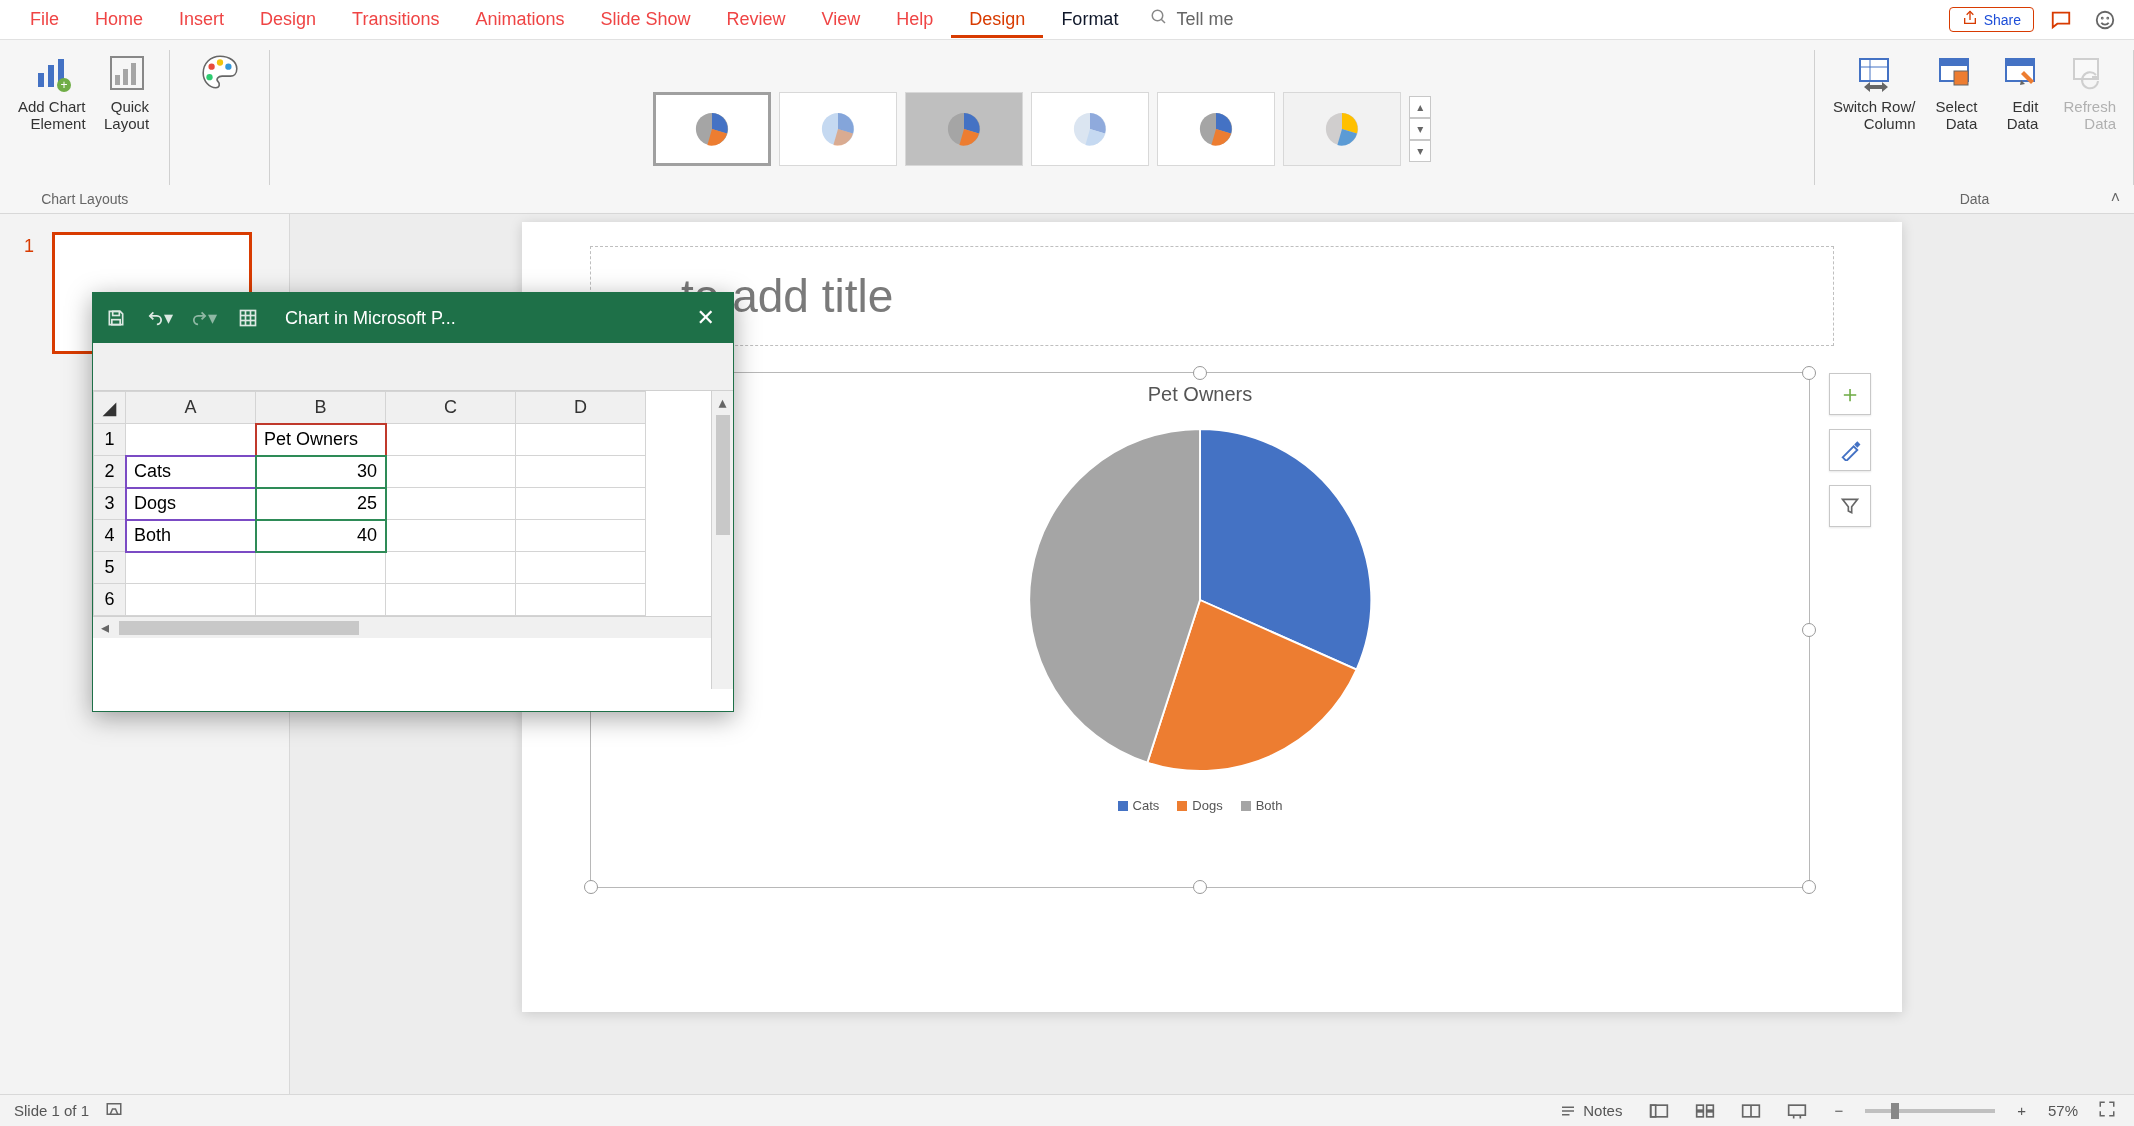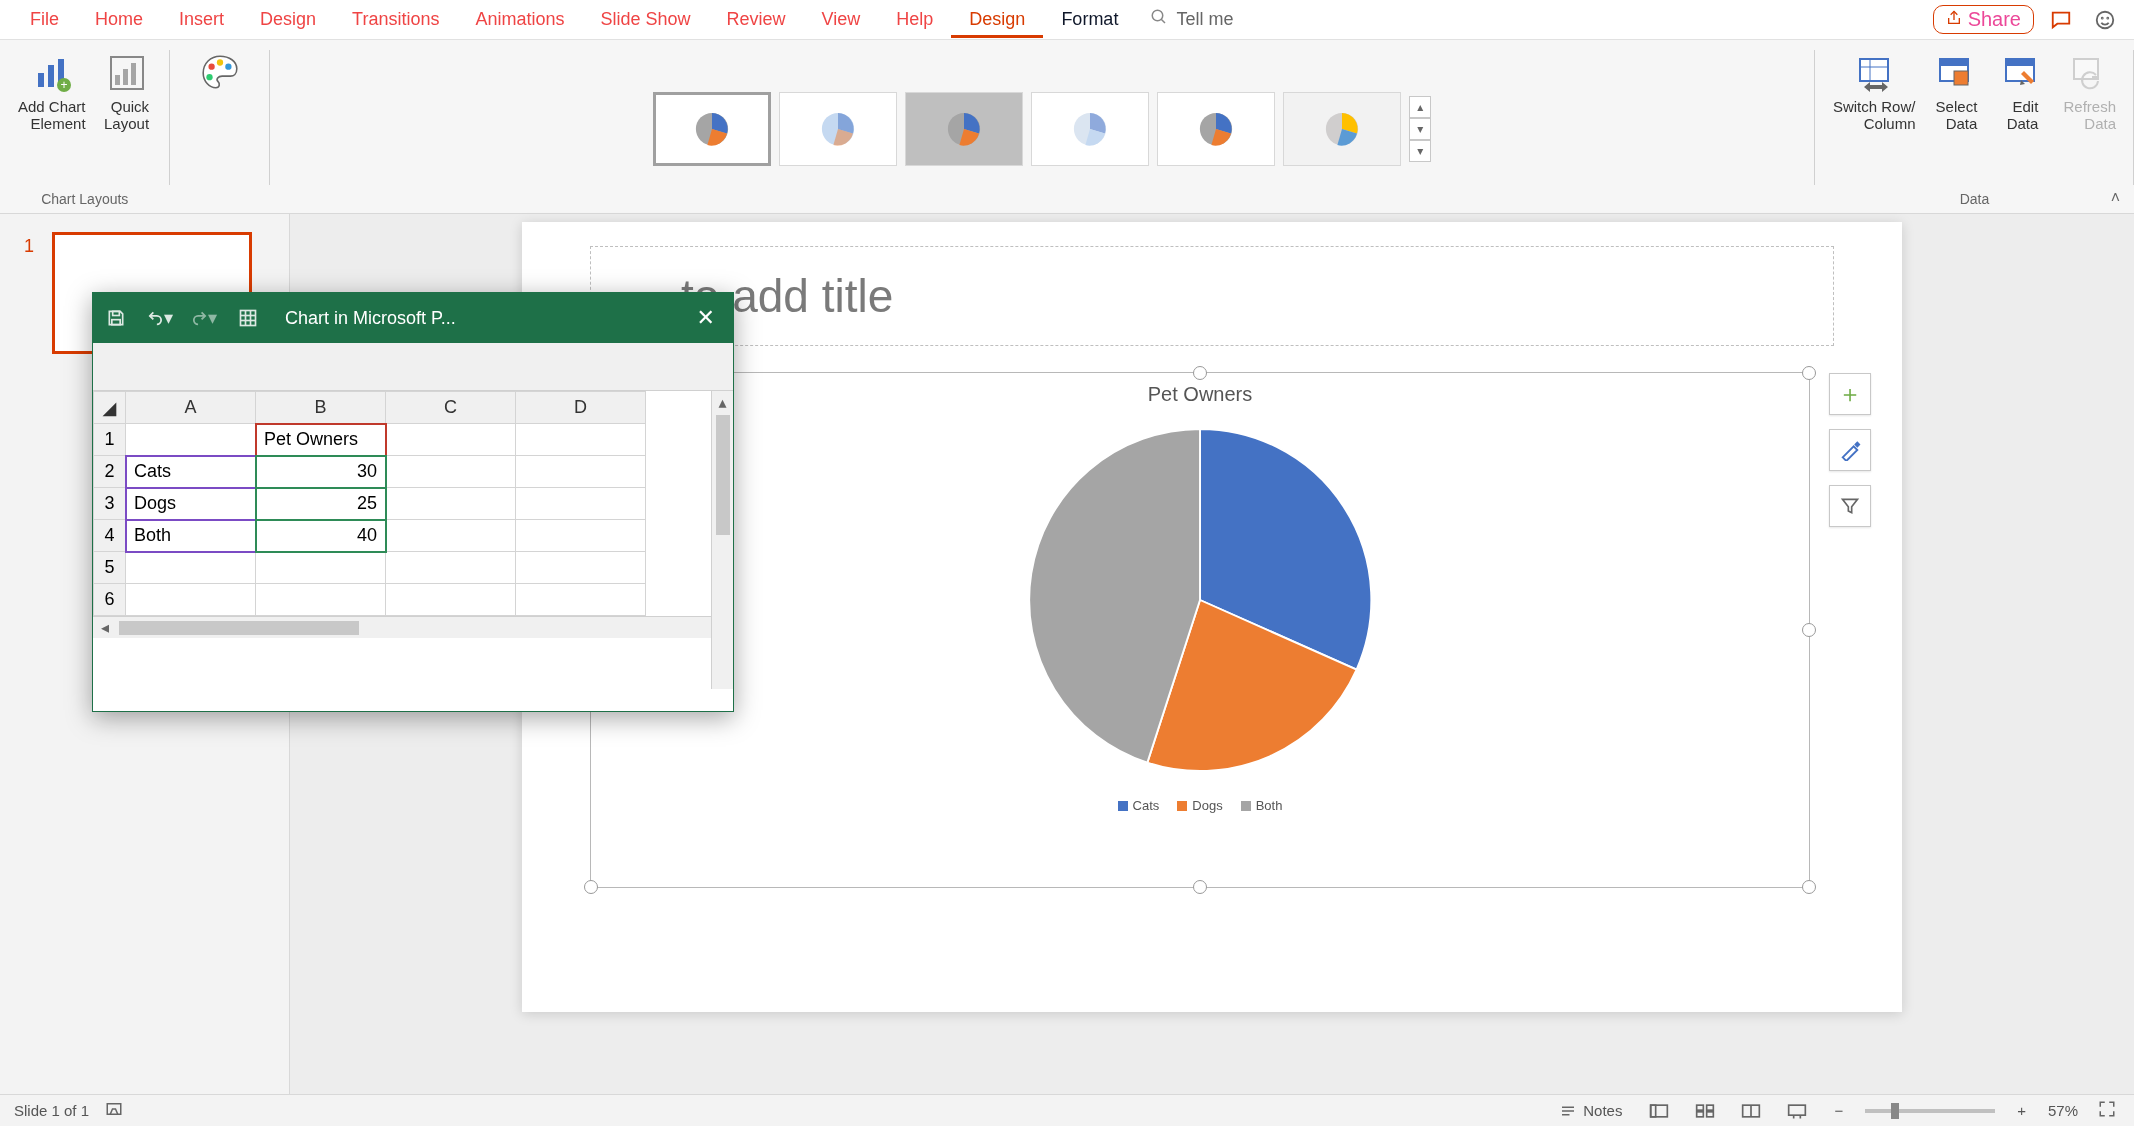--- a/index.html
+++ b/index.html
@@ -5,21 +5,21 @@
 * { margin:0; padding:0; box-sizing:border-box; font-family:"Segoe UI",Arial,sans-serif; }
 body { background:#f3f3f3; width:2134px; height:1126px; overflow:hidden; position:relative; }
 
 
 .menubar { height:40px; background:#fff; display:flex; align-items:center; padding:0 12px; gap:0; border-bottom:1px solid #e1e1e1; }
 .menubar .mitem { padding:8px 18px; font-size:18px; color:#ef4444; cursor:pointer; }
 .menubar .mitem.active { color:#d83b01; border-bottom:3px solid #d83b01; padding-bottom:5px; }
 .menubar .mitem.accent { color:#0f172a; }
 .menubar .spacer { flex:1; }
 .menubar .tellme { display:flex; align-items:center; gap:8px; color:#666; font-size:18px; padding:0 14px; }
-.menubar .share-btn { display:flex; align-items:center; gap:6px; border:1px solid #d83b01; color:#ec4899; padding:2px 12px; border-radius:10px; font-size:20px; }
+.menubar .share-btn { display:flex; align-items:center; gap:6px; border:1px solid #d83b01; color:#1d4ed8; padding:2px 12px; border-radius:4px; font-size:14px; }
 .menubar .icon-btn { width:34px; height:34px; display:flex; align-items:center; justify-content:center; color:#666; font-size:20px; margin-left:10px; }
 
 
 .ribbon { height:174px; background:#f6f6f6; border-bottom:1px solid #d8d8d8; display:flex; position:relative; }
 .rgroup { display:flex; flex-direction:column; align-items:center; padding:6px 12px 2px 12px; position:relative; }
 .rgroup .sep { position:absolute; right:0; top:10px; bottom:28px; width:1px; background:#d0d0d0; }
 .rgroup-row { display:flex; gap:4px; flex:1; align-items:flex-start; }
 .rbtn { display:flex; flex-direction:column; align-items:center; justify-content:flex-start; padding:4px 6px; cursor:pointer; min-width:62px; }
 .rbtn .ricon { width:46px; height:46px; display:flex; align-items:center; justify-content:center; margin-bottom:2px; }
 .rbtn .rlabel { font-size:15px; color:#333; text-align:right; line-height:1.15; }

